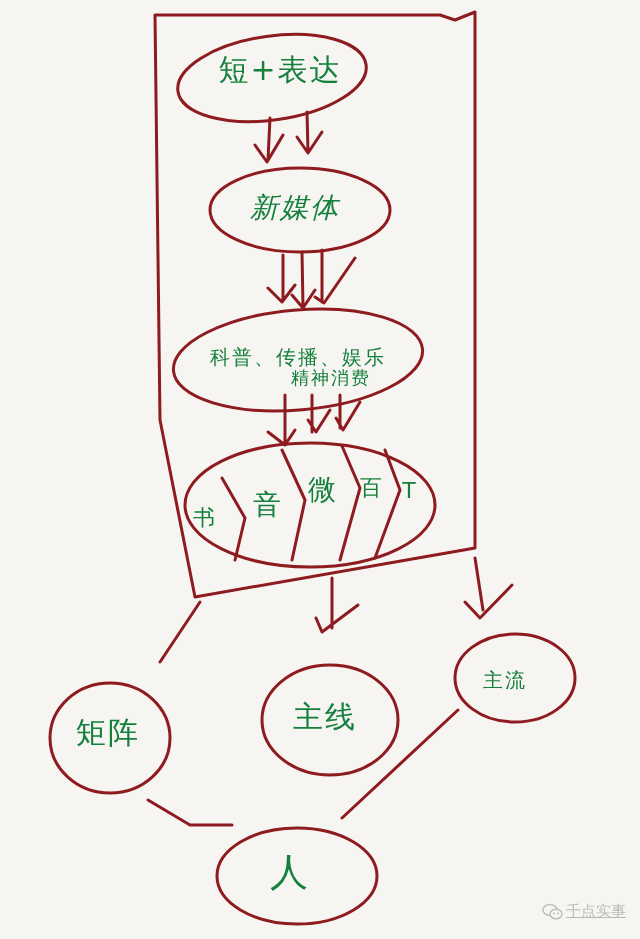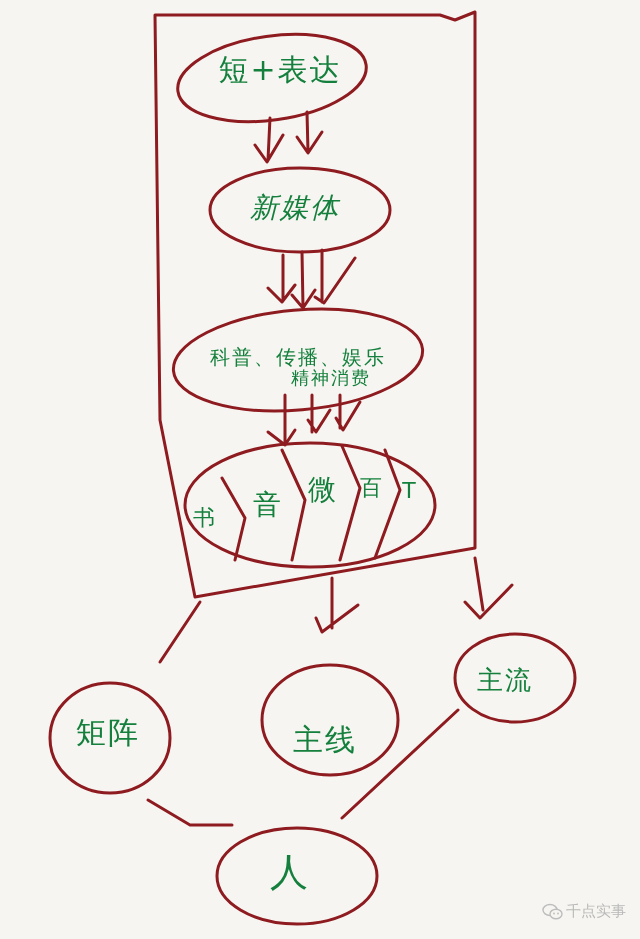--- a/index.html
+++ b/index.html
@@ -18,20 +18,21 @@
     white-space: nowrap;
     text-align: center;
     transform: translate(-50%, -50%);
     letter-spacing: 2px;
   }
   .watermark {
     position: absolute; right: 14px; bottom: 18px;
     display: flex; align-items: center; gap: 2px;
     color: #b9b9b9; font-size: 15px;
     font-family: "DejaVu Sans", sans-serif;
+    text-decoration: underline;
   }
   .wm-icon { width: 22px; height: 18px; position: relative; }
 </style>
 </head>
 <body>
 
 <svg class="canvas" width="640" height="939" viewBox="0 0 640 939">
 
   <path class="ink" d="M155 15 L440 15 L455 20 L475 12 L475 548 L195 597 L160 420 L155 15"></path>
 
@@ -79,22 +80,22 @@
 <div class="label" style="left:298px; top:350px; font-size:20px;margin-top:7px;">科普、传播、娱乐</div>
 <div class="label" style="left:302px; top:378px; font-size:18px;margin-left:29px;">精神消费</div>
 
 <div class="label" style="left:205px; top:518px; font-size:22px;">书</div>
 <div class="label" style="left:268px; top:505px; font-size:28px;">音</div>
 <div class="label" style="left:323px; top:490px; font-size:28px;">微</div>
 <div class="label" style="left:372px; top:488px; font-size:22px;">百</div>
 <div class="label" style="left:410px; top:490px; font-size:22px;">T</div>
 
 <div class="label" style="left:108px; top:733px; font-size:30px;">矩阵</div>
-<div class="label" style="left:325px; top:717px; font-size:30px;margin-top:23px;">主线</div>
-<div class="label" style="left:505px; top:680px; font-size:26px;">主流</div>
+<div class="label" style="left:325px; top:717px; font-size:30px;">主线</div>
+<div class="label" style="left:505px; top:680px; font-size:20px;">主流</div>
 <div class="label" style="left:290px; top:872px; font-size:38px;">人</div>
 
 <div class="watermark">
   <span class="wm-icon">
     <svg width="22" height="18" viewBox="0 0 22 18">
       <ellipse cx="8" cy="7" rx="7" ry="5.5" fill="none" stroke="#bdbdbd" stroke-width="1.4"></ellipse>
       <ellipse cx="14" cy="11" rx="6" ry="4.8" fill="#f6f5f1" stroke="#bdbdbd" stroke-width="1.4"></ellipse>
       <circle cx="12" cy="10.5" r="0.9" fill="#bdbdbd"></circle>
       <circle cx="16" cy="10.5" r="0.9" fill="#bdbdbd"></circle>
     </svg>

